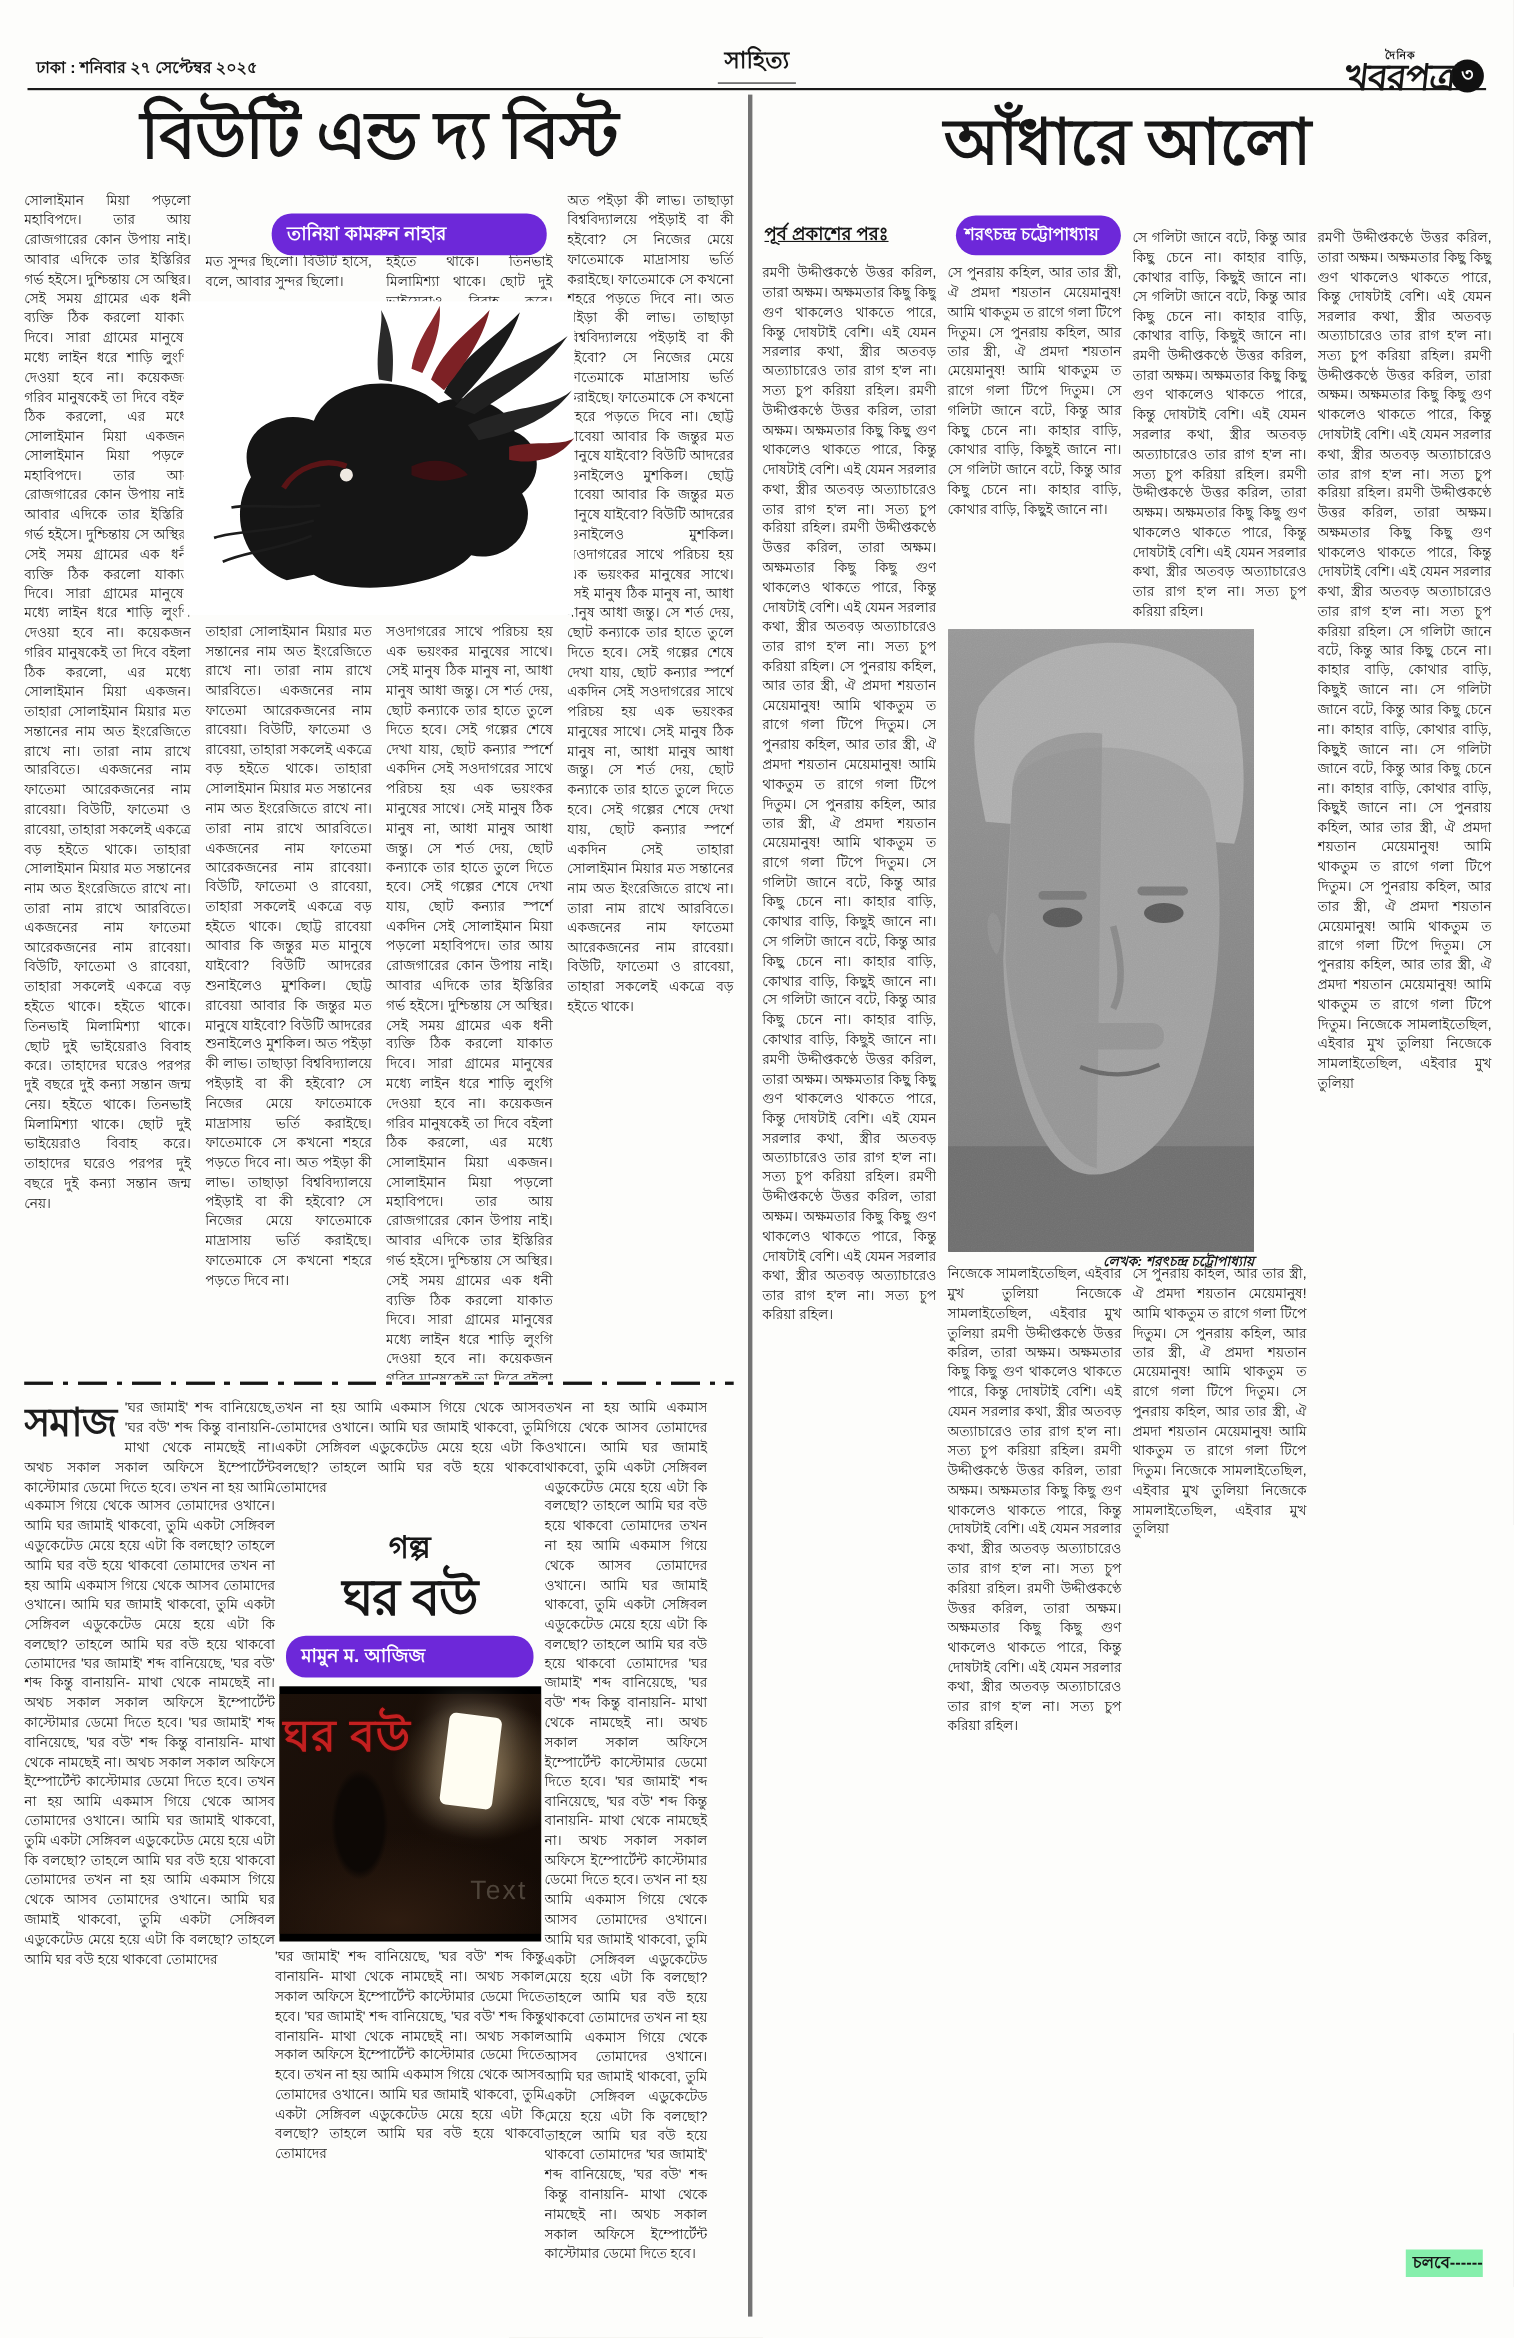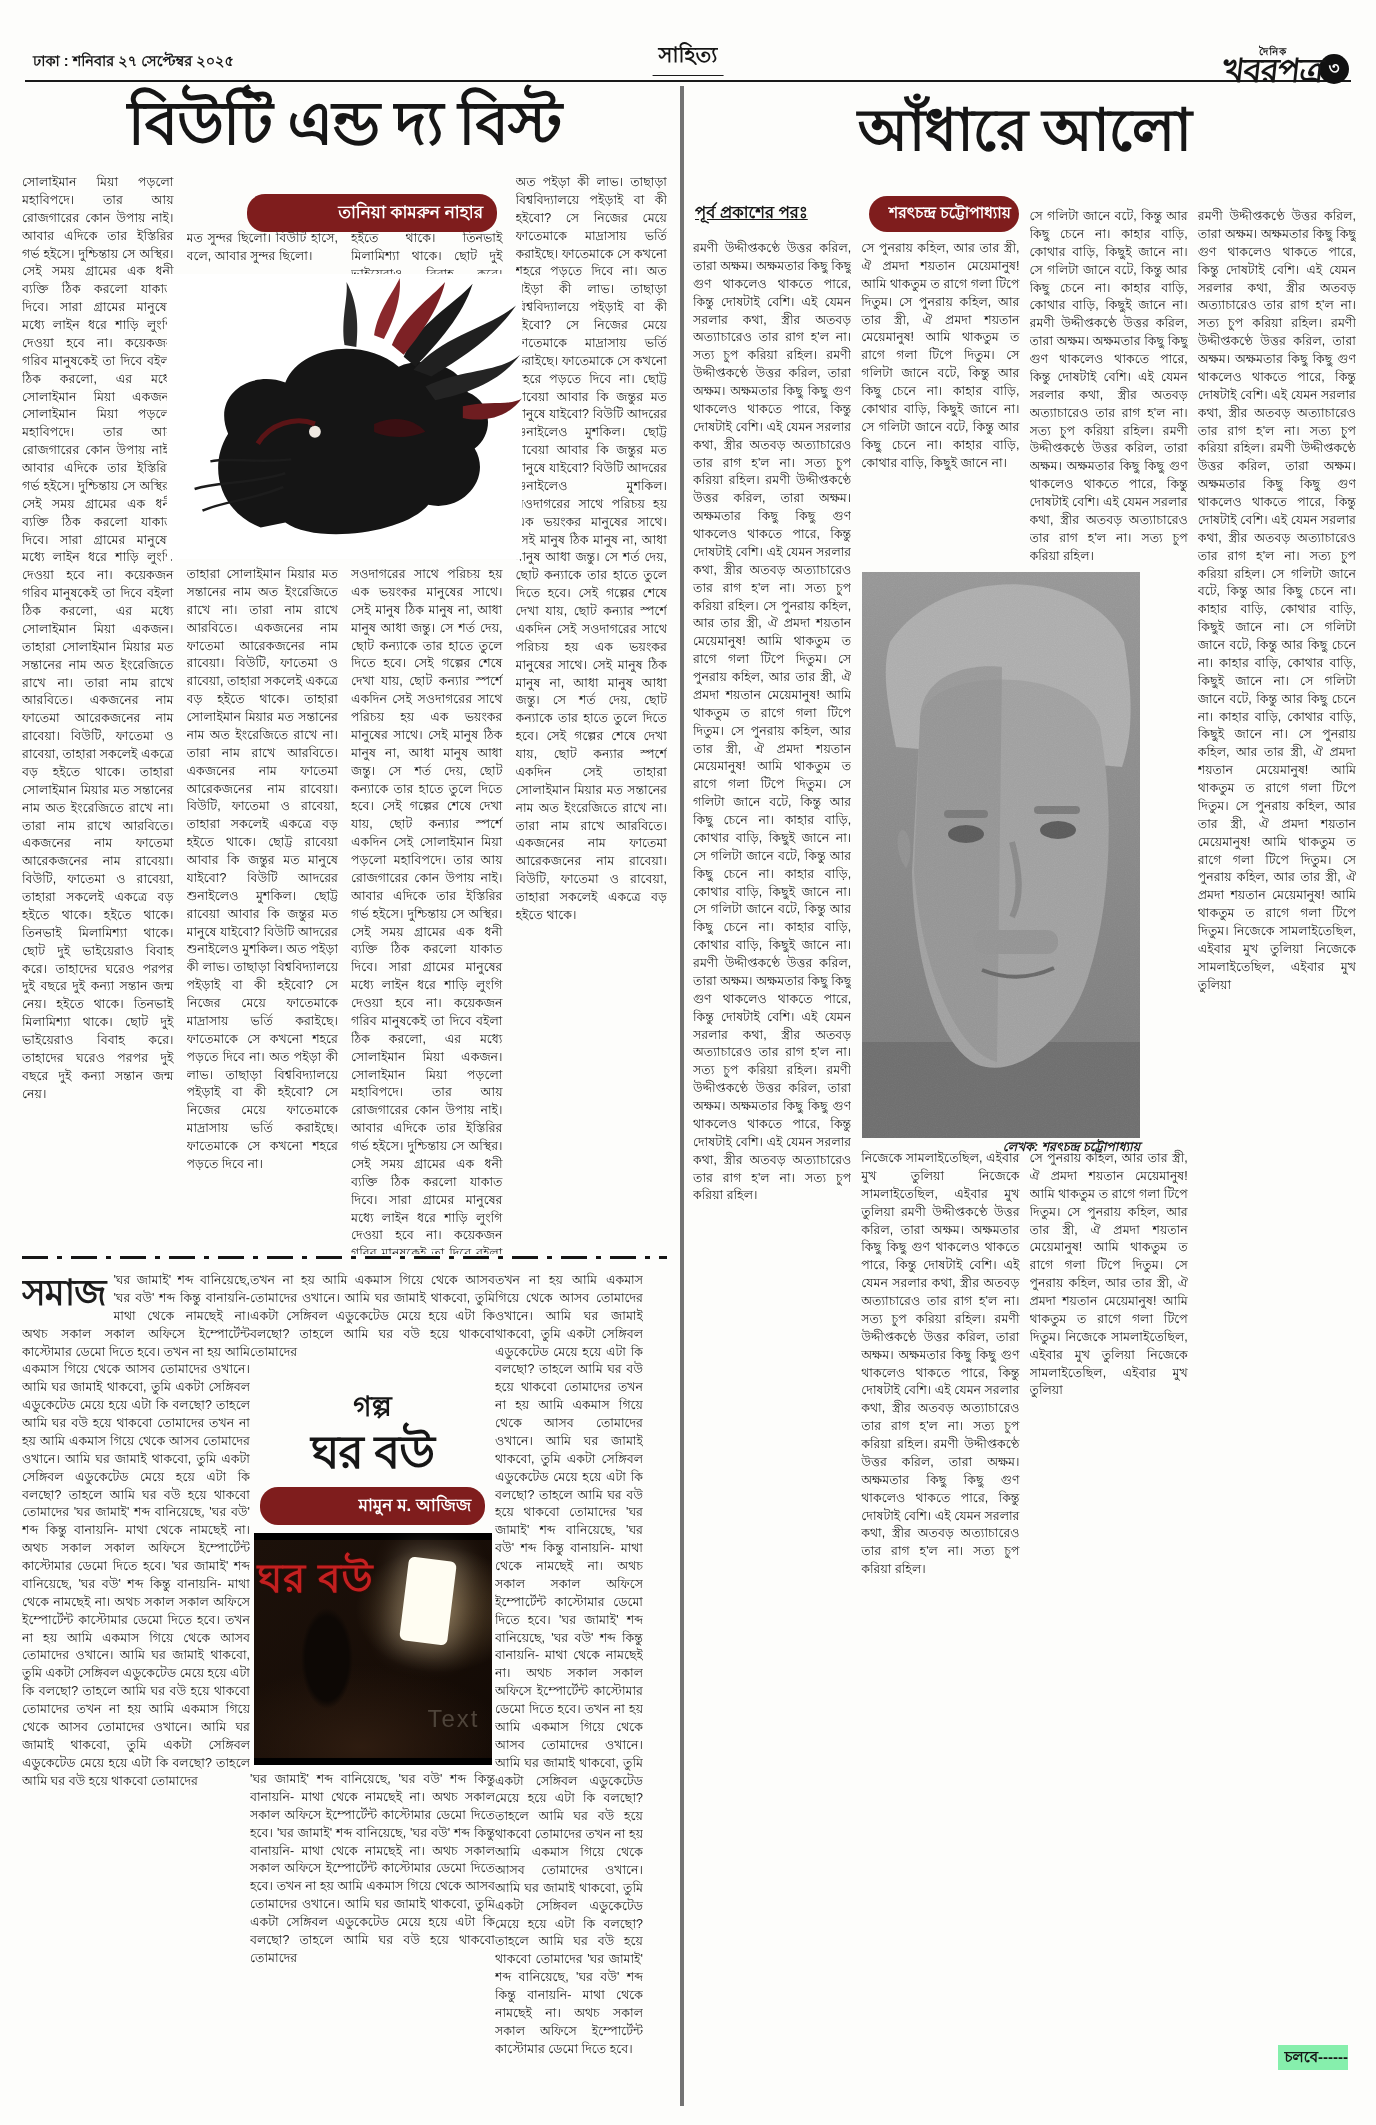--- a/index.html
+++ b/index.html
@@ -42,21 +42,21 @@
   
   #left-article { position:absolute; left:22px; top:86px; width:645px; }
   #left-article h1 {
     font-size:60px; font-weight:900; text-align:center; line-height:1.25;
     height:88px; white-space:nowrap; letter-spacing:-1px;
   }
   #left-article .body { position:relative; display:flex; gap:13px; height:1080px; }
   #left-article .col { flex:1 1 0; height:1080px; }
 
   .pill {
-    background:#7f1d1d; color:#fff; border-radius:18px; text-align:right;
+    background:#6d28d9; color:#fff; border-radius:18px; text-align:left;
     font-weight:800; padding:5px 14px; display:inline-block;
   }
   #left-byline { position:absolute; left:225px; top:20px; width:250px; font-size:17px; z-index:4; }
 
   #beast-art {
     position:absolute; left:145px; top:100px; width:355px; height:285px;
     background:#fff; z-index:3;
   }
 
   

